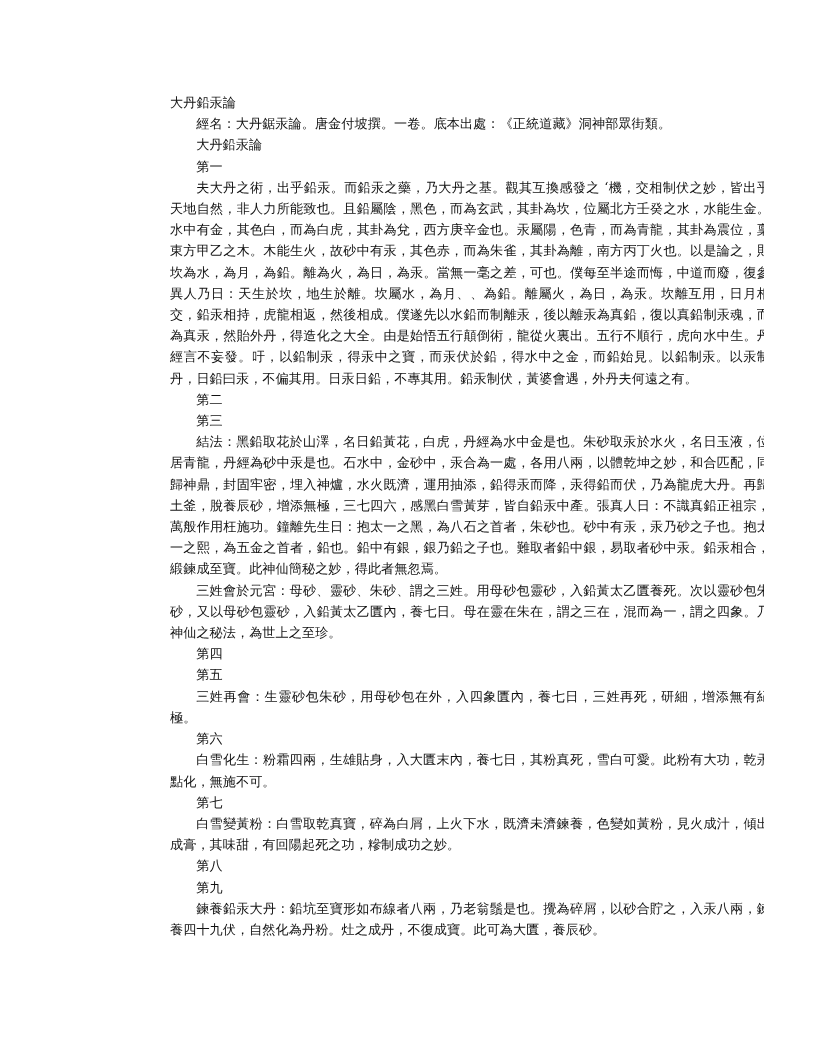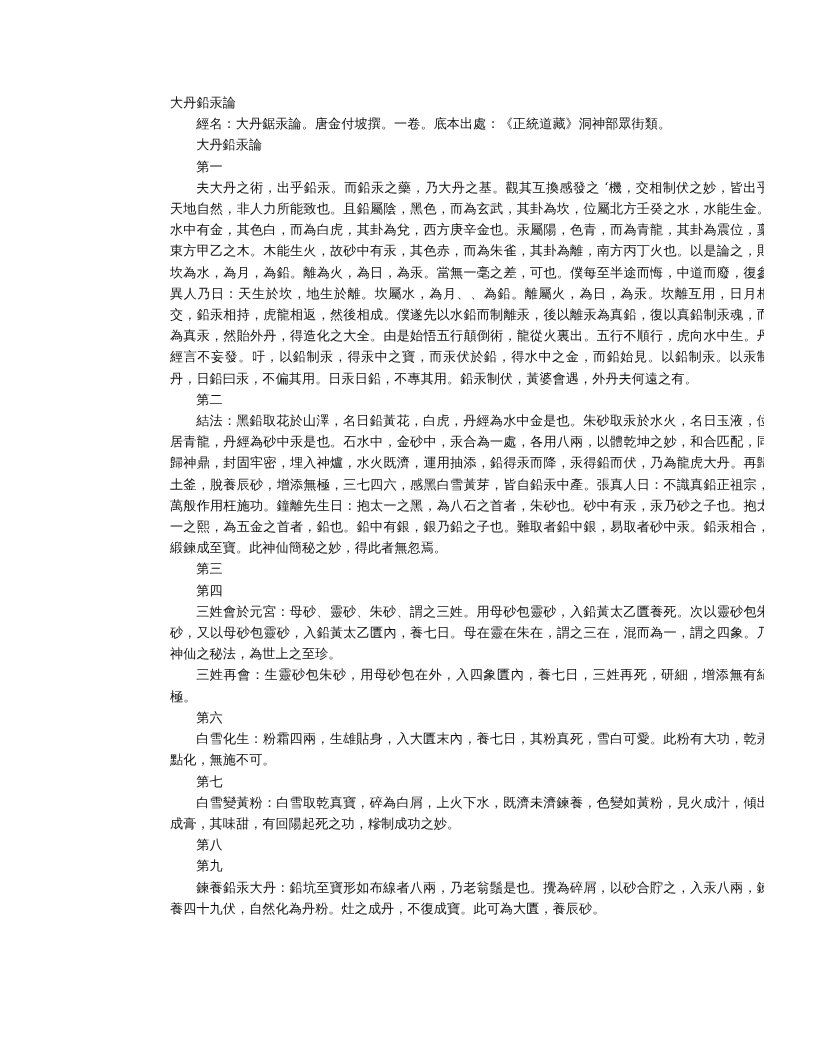--- a/index.html
+++ b/index.html
@@ -54,24 +54,25 @@
 <body>
 
 <div class="page" style="background: rgb(255, 255, 255);">
   <div class="text-block" id="text-block" style="color: rgb(17, 17, 17);">
       <p class="doc-line lvl0">大丹鉛汞論</p>
       <p class="doc-line lvl1">經名：大丹鋸汞論。唐金付坡撰。一卷。底本出處：《正統道藏》洞神部眾街類。</p>
       <p class="doc-line lvl1">大丹鉛汞論</p>
       <p class="doc-line lvl1">第一</p>
       <p class="doc-line para">夫大丹之術，出乎鉛汞。而鉛汞之藥，乃大丹之基。觀其互換感發之 ‘機，交相制伏之妙，皆出乎天地自然，非人力所能致也。且鉛屬陰，黑色，而為玄武，其卦為坎，位屬北方壬癸之水，水能生金。水中有金，其色白，而為白虎，其卦為兌，西方庚辛金也。汞屬陽，色青，而為青龍，其卦為震位，稟東方甲乙之木。木能生火，故砂中有汞，其色赤，而為朱雀，其卦為離，南方丙丁火也。以是論之，則坎為水，為月，為鉛。離為火，為日，為汞。當無一毫之差，可也。僕每至半途而悔，中道而廢，復參異人乃日：天生於坎，地生於離。坎屬水，為月、、為鉛。離屬火，為日，為汞。坎離互用，日月相交，鉛汞相持，虎龍相返，然後相成。僕遂先以水鉛而制離汞，後以離汞為真鉛，復以真鉛制汞魂，而為真汞，然貽外丹，得造化之大全。由是始悟五行顛倒術，龍從火裏出。五行不順行，虎向水中生。丹經言不妄發。吁，以鉛制汞，得汞中之寶，而汞伏於鉛，得水中之金，而鉛始見。以鉛制汞。以汞制丹，日鉛曰汞，不偏其用。日汞日鉛，不專其用。鉛汞制伏，黃婆會遇，外丹夫何遠之有。</p>
       <p class="doc-line lvl1">第二</p>
+      <p class="doc-line lvl1">第三</p>
       <p class="doc-line para">結法：黑鉛取花於山澤，名日鉛黃花，白虎，丹經為水中金是也。朱砂取汞於水火，名日玉液，位居青龍，丹經為砂中汞是也。石水中，金砂中，汞合為一處，各用八兩，以體乾坤之妙，和合匹配，同歸神鼎，封固牢密，埋入神爐，水火既濟，運用抽添，鉛得汞而降，汞得鉛而伏，乃為龍虎大丹。再歸土釜，脫養辰砂，增添無極，三七四六，感黑白雪黃芽，皆自鉛汞中產。張真人日：不識真鉛正祖宗，萬般作用枉施功。鐘離先生日：抱太一之黑，為八石之首者，朱砂也。砂中有汞，汞乃砂之子也。抱太一之熙，為五金之首者，鉛也。鉛中有銀，銀乃鉛之子也。難取者鉛中銀，易取者砂中汞。鉛汞相合，緞鍊成至寶。此神仙簡秘之妙，得此者無忽焉。</p>
-      <p class="doc-line lvl1">第三</p>
+      <p class="doc-line para">三姓會於元宮：母砂、靈砂、朱砂、謂之三姓。用母砂包靈砂，入鉛黃太乙匱養死。次以靈砂包朱砂，又以母砂包靈砂，入鉛黃太乙匱內，養七日。母在靈在朱在，謂之三在，混而為一，謂之四象。乃神仙之秘法，為世上之至珍。</p>
       <p class="doc-line lvl1">第四</p>
-      <p class="doc-line para">三姓會於元宮：母砂、靈砂、朱砂、謂之三姓。用母砂包靈砂，入鉛黃太乙匱養死。次以靈砂包朱砂，又以母砂包靈砂，入鉛黃太乙匱內，養七日。母在靈在朱在，謂之三在，混而為一，謂之四象。乃神仙之秘法，為世上之至珍。</p>
+      <p class="doc-line lvl1">第五</p>
       <p class="doc-line para">三姓再會：生靈砂包朱砂，用母砂包在外，入四象匱內，養七日，三姓再死，研細，增添無有紀極。</p>
       <p class="doc-line lvl1">第六</p>
       <p class="doc-line para">白雪化生：粉霜四兩，生雄貼身，入大匱末內，養七日，其粉真死，雪白可愛。此粉有大功，乾汞點化，無施不可。</p>
       <p class="doc-line lvl1">第七</p>
       <p class="doc-line para">白雪變黃粉：白雪取乾真寶，碎為白屑，上火下水，既濟未濟鍊養，色變如黃粉，見火成汁，傾出成膏，其味甜，有回陽起死之功，糝制成功之妙。</p>
       <p class="doc-line lvl1">第八</p>
       <p class="doc-line lvl1">第九</p>
       <p class="doc-line para">鍊養鉛汞大丹：鉛坑至寶形如布線者八兩，乃老翁鬚是也。攪為碎屑，以砂合貯之，入汞八兩，鍊養四十九伏，自然化為丹粉。灶之成丹，不復成寶。此可為大匱，養辰砂。</p>
     </div>
 </div>

